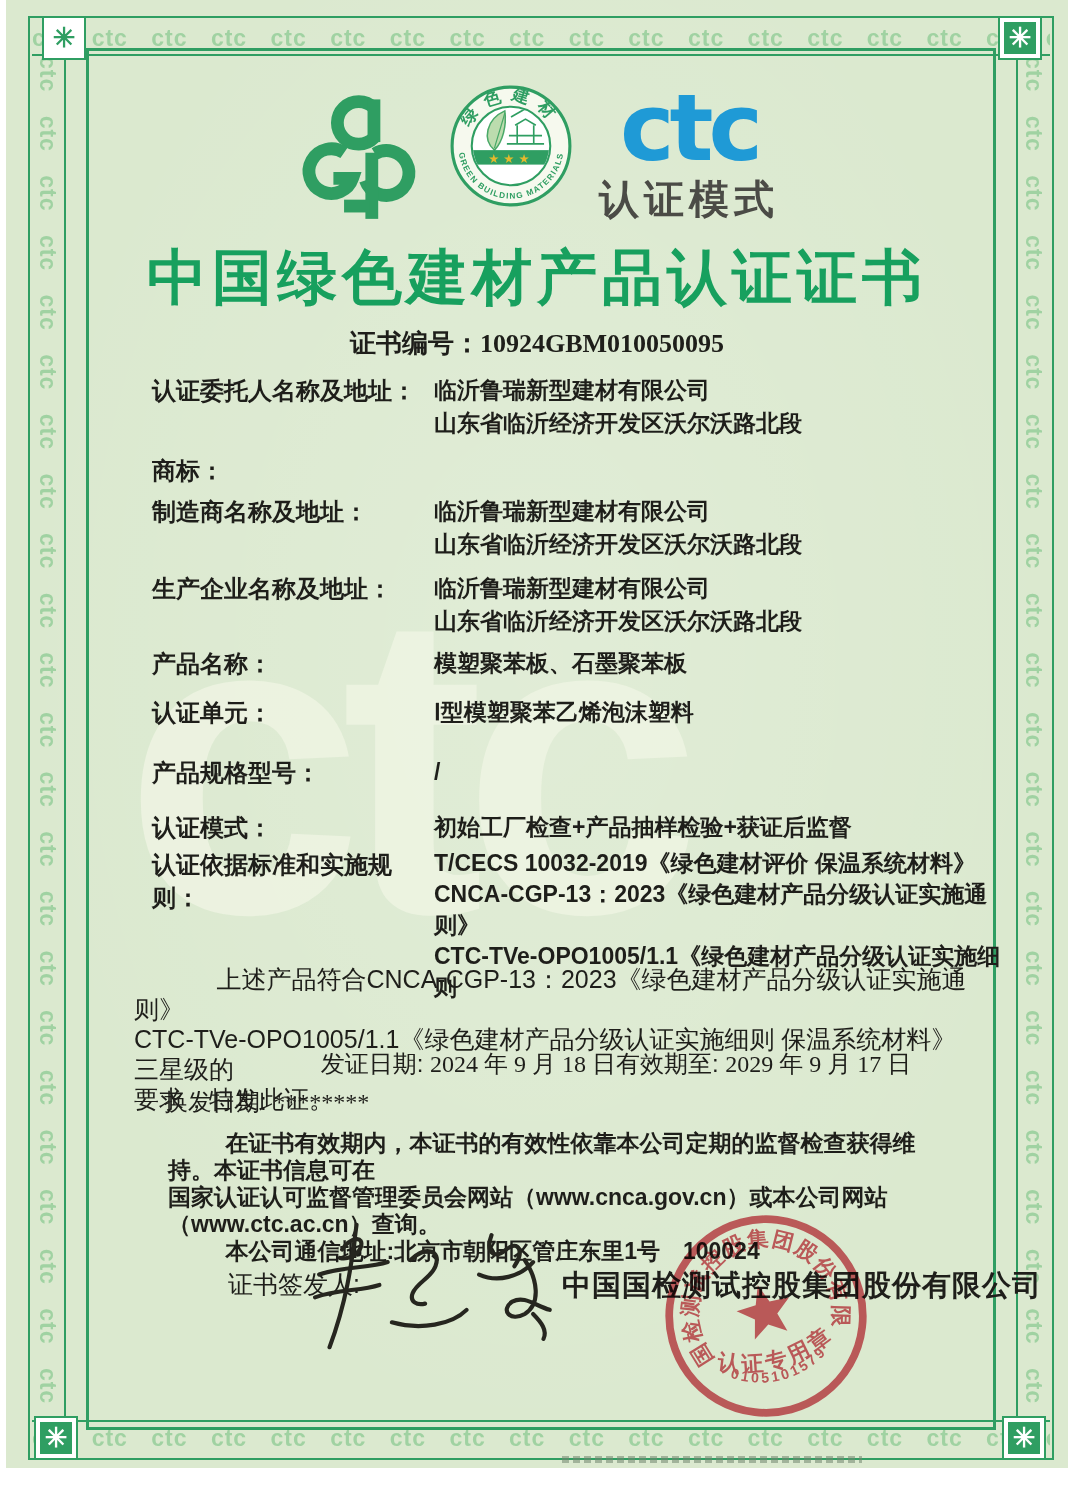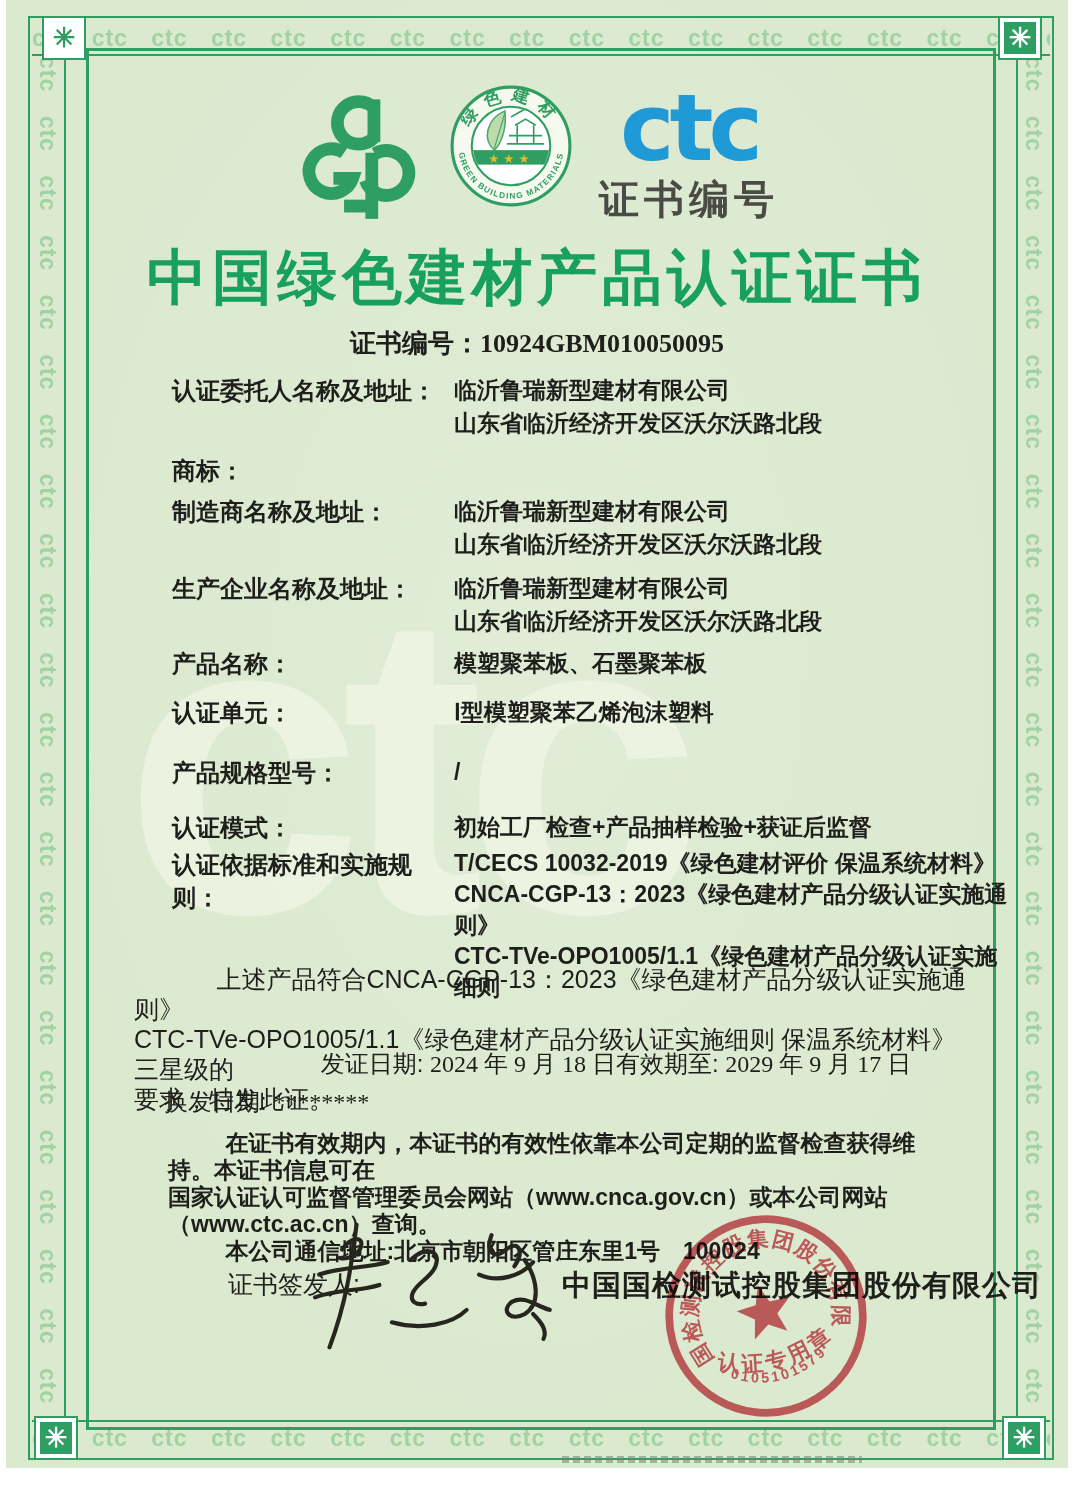--- a/index.html
+++ b/index.html
@@ -53,21 +53,21 @@
   .ctc-logo .big{font-size:92px;line-height:78px;font-weight:900;letter-spacing:-5px;color:#1f9ad6;font-family:"DejaVu Sans", sans-serif;}
   .ctc-logo .sub{font-size:40px;font-weight:900;color:#4b4b46;letter-spacing:5px;margin-top:4px;}
   
   .cert-title{
     position:absolute;left:0;top:238px;width:100%;text-align:center;
     font-size:60px;font-weight:900;color:#17a05e;letter-spacing:5px;
   }
   .cert-no{position:absolute;left:0;top:326px;width:100%;text-align:center;font-size:26px;font-weight:bold;color:#1e1e1a;}
   .num{font-family:"Liberation Serif", serif;}
   
-  .fields{position:absolute;left:166px;top:374px;right:55px;color:#1e1e1a;}
+  .fields{position:absolute;left:146px;top:374px;right:55px;color:#1e1e1a;}
   .frow{display:flex;align-items:flex-start;}
   .flabel{width:282px;flex:none;font-size:24px;font-weight:bold;line-height:33px;}
   .fvalue{flex:1;font-size:23px;font-weight:bold;line-height:33px;}
   .statement{position:absolute;left:128px;top:964px;width:836px;font-size:25px;font-weight:normal;line-height:30px;color:#1e1e1a;}
   .statement .ind{text-indent:3.3em;}
   .dates{position:absolute;left:158px;top:1048px;width:820px;font-size:24px;color:#1e1e1a;display:flex;text-align:right;}
   .dates .left{width:452px;flex:none;}
   .reissue{position:absolute;left:158px;top:1086px;font-size:24px;color:#1e1e1a;}
   .notice{position:absolute;left:162px;top:1130px;width:782px;font-size:23px;font-weight:bold;line-height:27px;color:#1e1e1a;}
   .notice .ind{text-indent:2.5em;}
@@ -148,21 +148,21 @@
           <path d="M66,40 L66,58 M82,40 L82,58"></path>
           <path d="M58,50 L90,50 M56,58 L92,58"></path>
         </g>
         <rect x="20" y="64" width="80" height="14" fill="#2f9e62"></rect>
         <text x="60" y="76" text-anchor="middle" font-size="12" fill="#e3b92e" letter-spacing="4">★★★</text>
       </g>
     </svg>
 
     <div class="ctc-logo">
       <div class="big">ctc</div>
-      <div class="sub">证书编号</div>
+      <div class="sub">认证模式</div>
     </div>
   </div>
 
   <div class="cert-title">中国绿色建材产品认证证书</div>
   <div class="cert-no">
     <span>证书编号：</span><span class="num">10924GBM010050095</span>
   </div>
 
   <div class="fields">
     <div class="frow">

